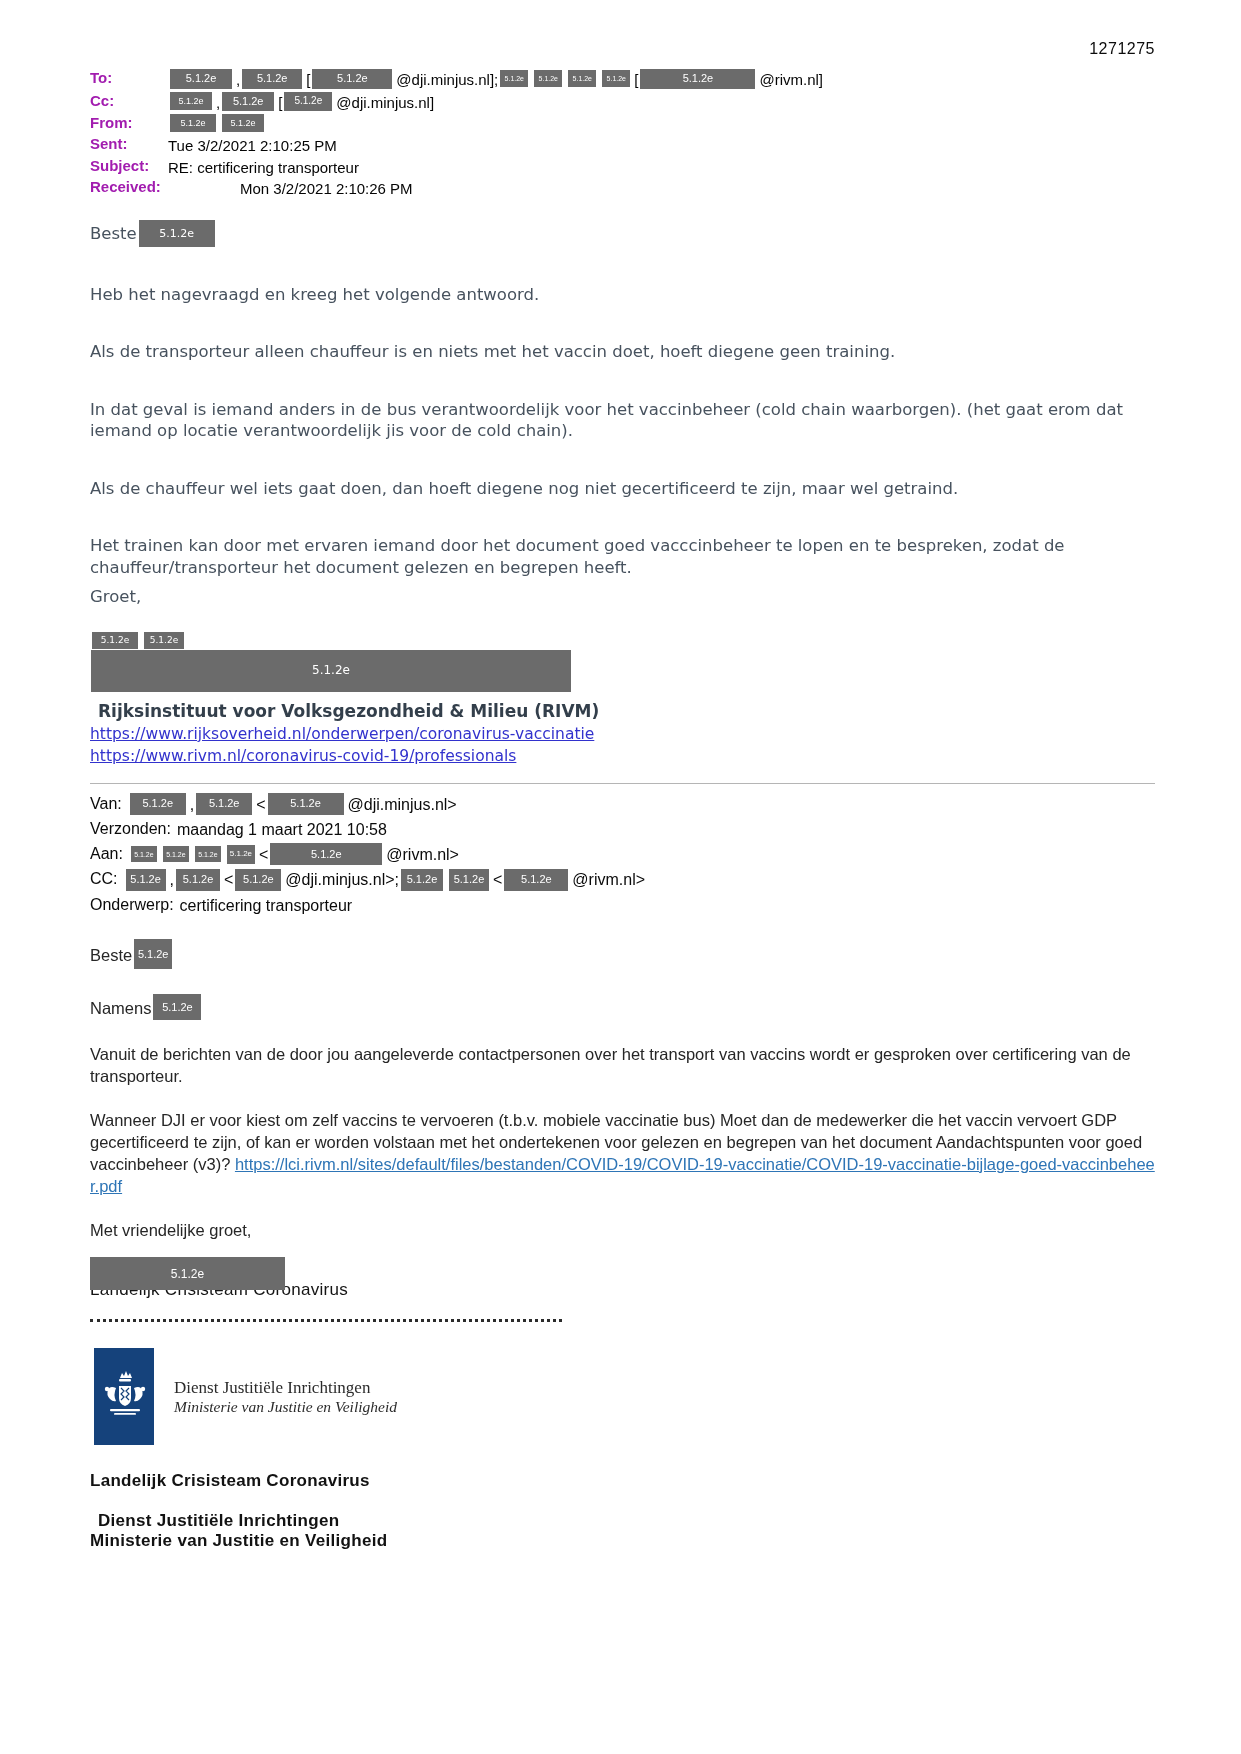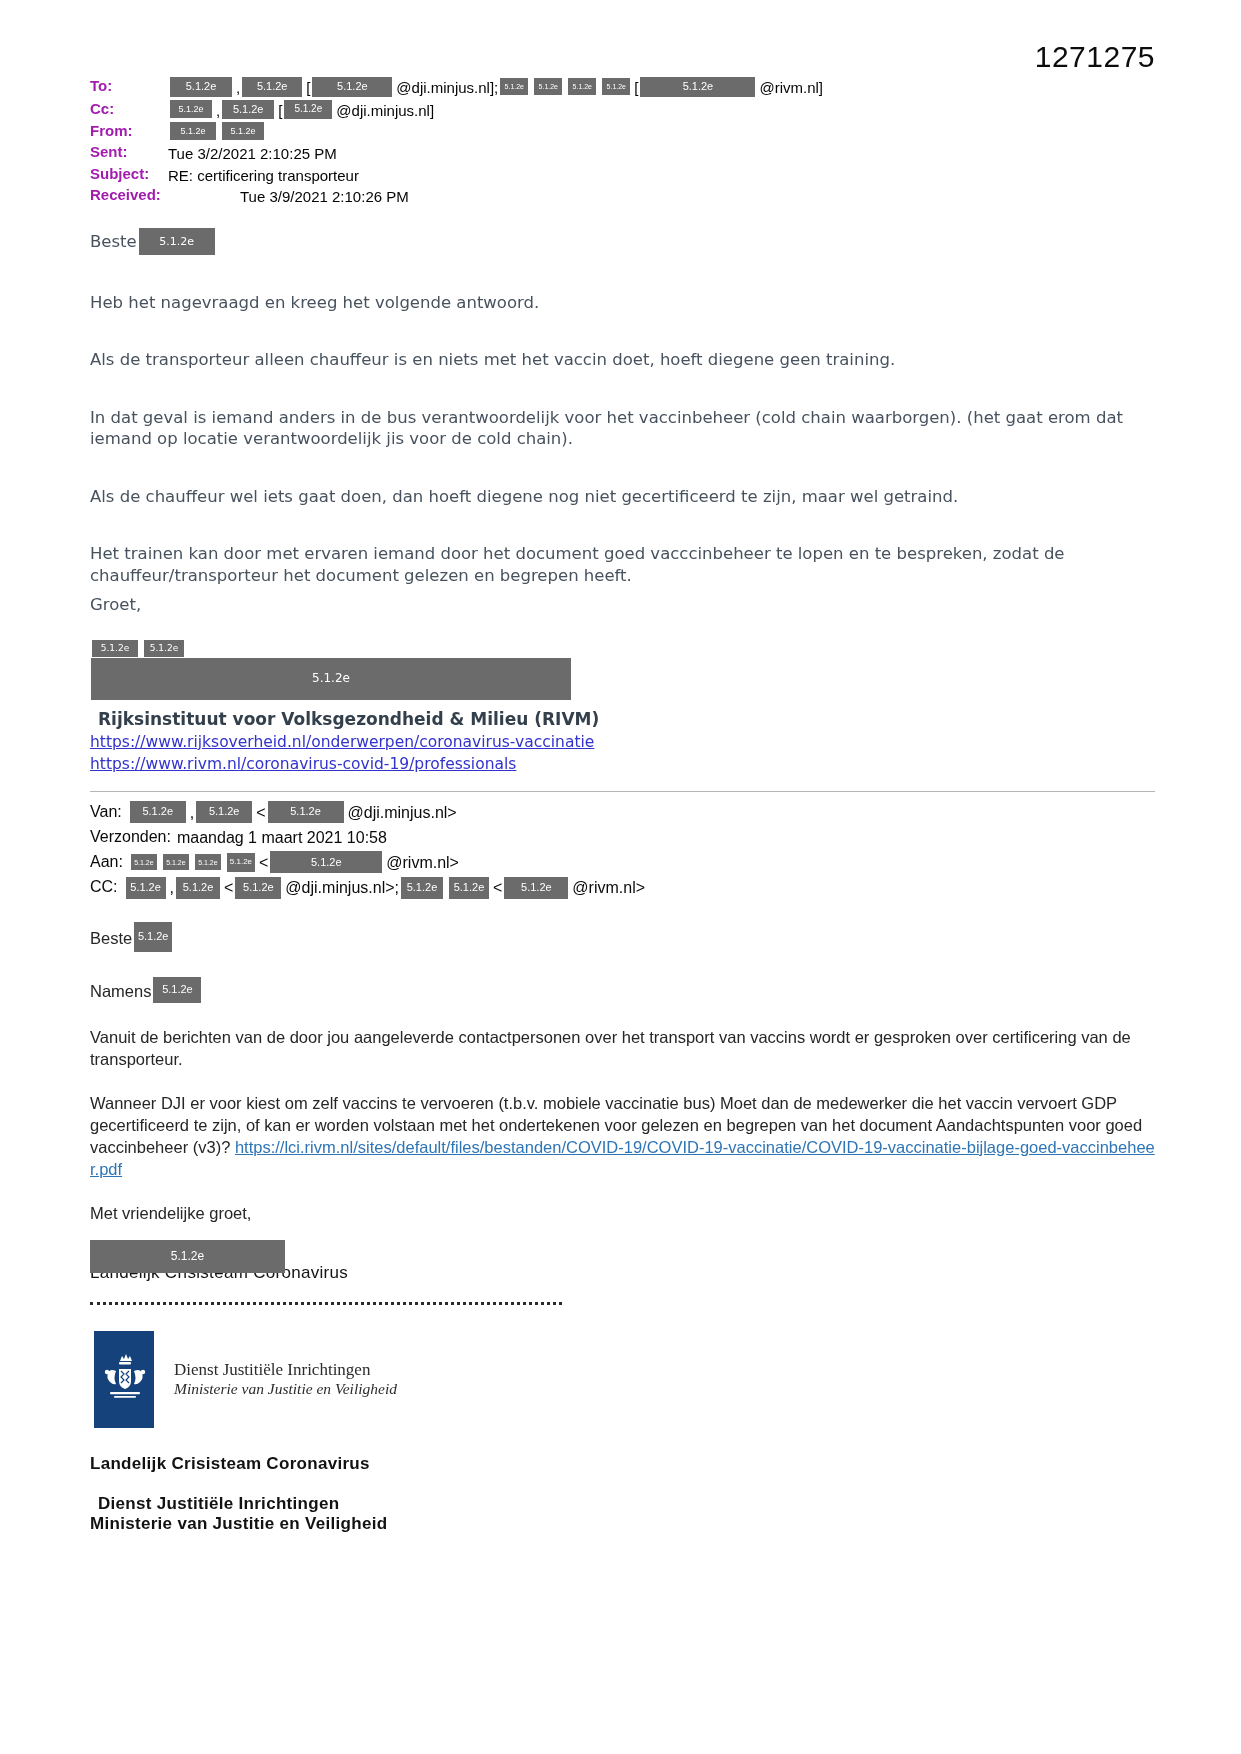--- a/index.html
+++ b/index.html
@@ -1,19 +1,19 @@
 <!DOCTYPE html>
 <html><head>
 <meta charset="utf-8">
 <style>
   html,body{margin:0;padding:0;background:#ffffff;}
   body{width:1241px;min-height:1754px;font-family:"Liberation Sans",sans-serif;color:#111;position:relative;}
   .page{padding:40px 86px 60px 90px;}
 
-  .doc-number{text-align:right;font-size:30px;color:#0c0c0c;letter-spacing:.5px;margin-bottom:2px;}
+  .doc-number{text-align:right;font-size:16px;color:#0c0c0c;letter-spacing:.5px;margin-bottom:10px;}
 
   
   .hrow{display:flex;align-items:flex-start;line-height:19px;margin-bottom:1px;font-size:15px;}
   .hlabel{font-weight:bold;width:78px;flex:0 0 78px;color:#a21caf;}
   .hval{flex:1;color:#050505;}
   .hval-indent{padding-left:72px;}
 
   
   .redaction{display:inline-flex;align-items:center;justify-content:center;
     background:#6b6b6b;color:#ffffff;font-size:11px;line-height:1;
@@ -84,21 +84,21 @@
     <div class="hrow">
       <span class="hlabel">Sent:</span>
       <span class="hval"><span class="seg-text">Tue 3/2/2021 2:10:25 PM</span></span>
     </div>
     <div class="hrow">
       <span class="hlabel">Subject:</span>
       <span class="hval"><span class="seg-text">RE: certificering transporteur</span></span>
     </div>
     <div class="hrow">
       <span class="hlabel">Received:</span>
-      <span class="hval hval-indent"><span class="seg-text">Tue 3/9/2021 2:10:26 PM</span></span>
+      <span class="hval hval-indent"><span class="seg-text">Mon 3/2/2021 2:10:26 PM</span></span>
     </div>
   </div>
 
   <div class="em1">
     <div class="greet"><span class="seg-text">Beste</span><span class="redaction" style="width: 76px; height: 27px;">5.1.2e</span></div>
     <div class="em1-line">Heb het nagevraagd en kreeg het volgende antwoord.</div>
     <div class="em1-line">Als de transporteur alleen chauffeur is en niets met het vaccin doet, hoeft diegene geen training.</div>
     <div class="em1-line">In dat geval is iemand anders in de bus verantwoordelijk voor het vaccinbeheer (cold chain waarborgen). (het gaat erom dat iemand op locatie verantwoordelijk jis voor de cold chain).</div>
     <div class="em1-line">Als de chauffeur wel iets gaat doen, dan hoeft diegene nog niet gecertificeerd te zijn, maar wel getraind.</div>
     <div class="em1-line">Het trainen kan door met ervaren iemand door het document goed vacccinbeheer te lopen en te bespreken, zodat de chauffeur/transporteur het document gelezen en begrepen heeft.</div>
@@ -118,20 +118,23 @@
       <span class="h2label">Van:</span><span><span class="redaction" style="width: 56px; height: 22px;">5.1.2e</span><span class="seg-text">,</span><span class="redaction" style="width: 56px; height: 22px;">5.1.2e</span><span class="seg-text">&lt;</span><span class="redaction" style="width: 76px; height: 22px;">5.1.2e</span><span class="seg-text">@dji.minjus.nl&gt;</span></span>
     </div>
     <div class="h2row">
       <span class="h2label">Verzonden:</span><span><span class="seg-text">maandag 1 maart 2021 10:58</span></span>
     </div>
     <div class="h2row">
       <span class="h2label">Aan:</span><span><span class="redaction" style="width: 26px; height: 16px; font-size: 7px;">5.1.2e</span><span class="redaction" style="width: 26px; height: 16px; font-size: 7px;">5.1.2e</span><span class="redaction" style="width: 26px; height: 16px; font-size: 7px;">5.1.2e</span><span class="redaction" style="width: 28px; height: 19px; font-size: 8px;">5.1.2e</span><span class="seg-text">&lt;</span><span class="redaction" style="width: 112px; height: 22px;">5.1.2e</span><span class="seg-text">@rivm.nl&gt;</span></span>
     </div>
     <div class="h2row">
       <span class="h2label">CC:</span><span><span class="redaction" style="width: 40px; height: 22px;">5.1.2e</span><span class="seg-text">,</span><span class="redaction" style="width: 44px; height: 22px;">5.1.2e</span><span class="seg-text">&lt;</span><span class="redaction" style="width: 46px; height: 22px;">5.1.2e</span><span class="seg-text">@dji.minjus.nl&gt;;</span><span class="redaction" style="width: 42px; height: 22px;">5.1.2e</span><span class="redaction" style="width: 40px; height: 22px;">5.1.2e</span><span class="seg-text">&lt;</span><span class="redaction" style="width: 64px; height: 22px;">5.1.2e</span><span class="seg-text">@rivm.nl&gt;</span></span>
+    </div>
+    <div class="h2row">
+      <span class="h2label">Onderwerp:</span><span><span class="seg-text">certificering transporteur</span></span>
     </div>
   </div>
 
   <div class="em2">
     <div class="greet"><span class="seg-text">Beste</span><span class="redaction" style="width: 38px; height: 30px;">5.1.2e</span></div>
     <div class="namens"><span class="seg-text">Namens</span><span class="redaction" style="width: 48px; height: 26px;">5.1.2e</span></div>
 
     <div class="para">Vanuit de berichten van de door jou aangeleverde contactpersonen over het transport van vaccins wordt er gesproken over certificering van de transporteur.</div>
 
     <div class="para">

